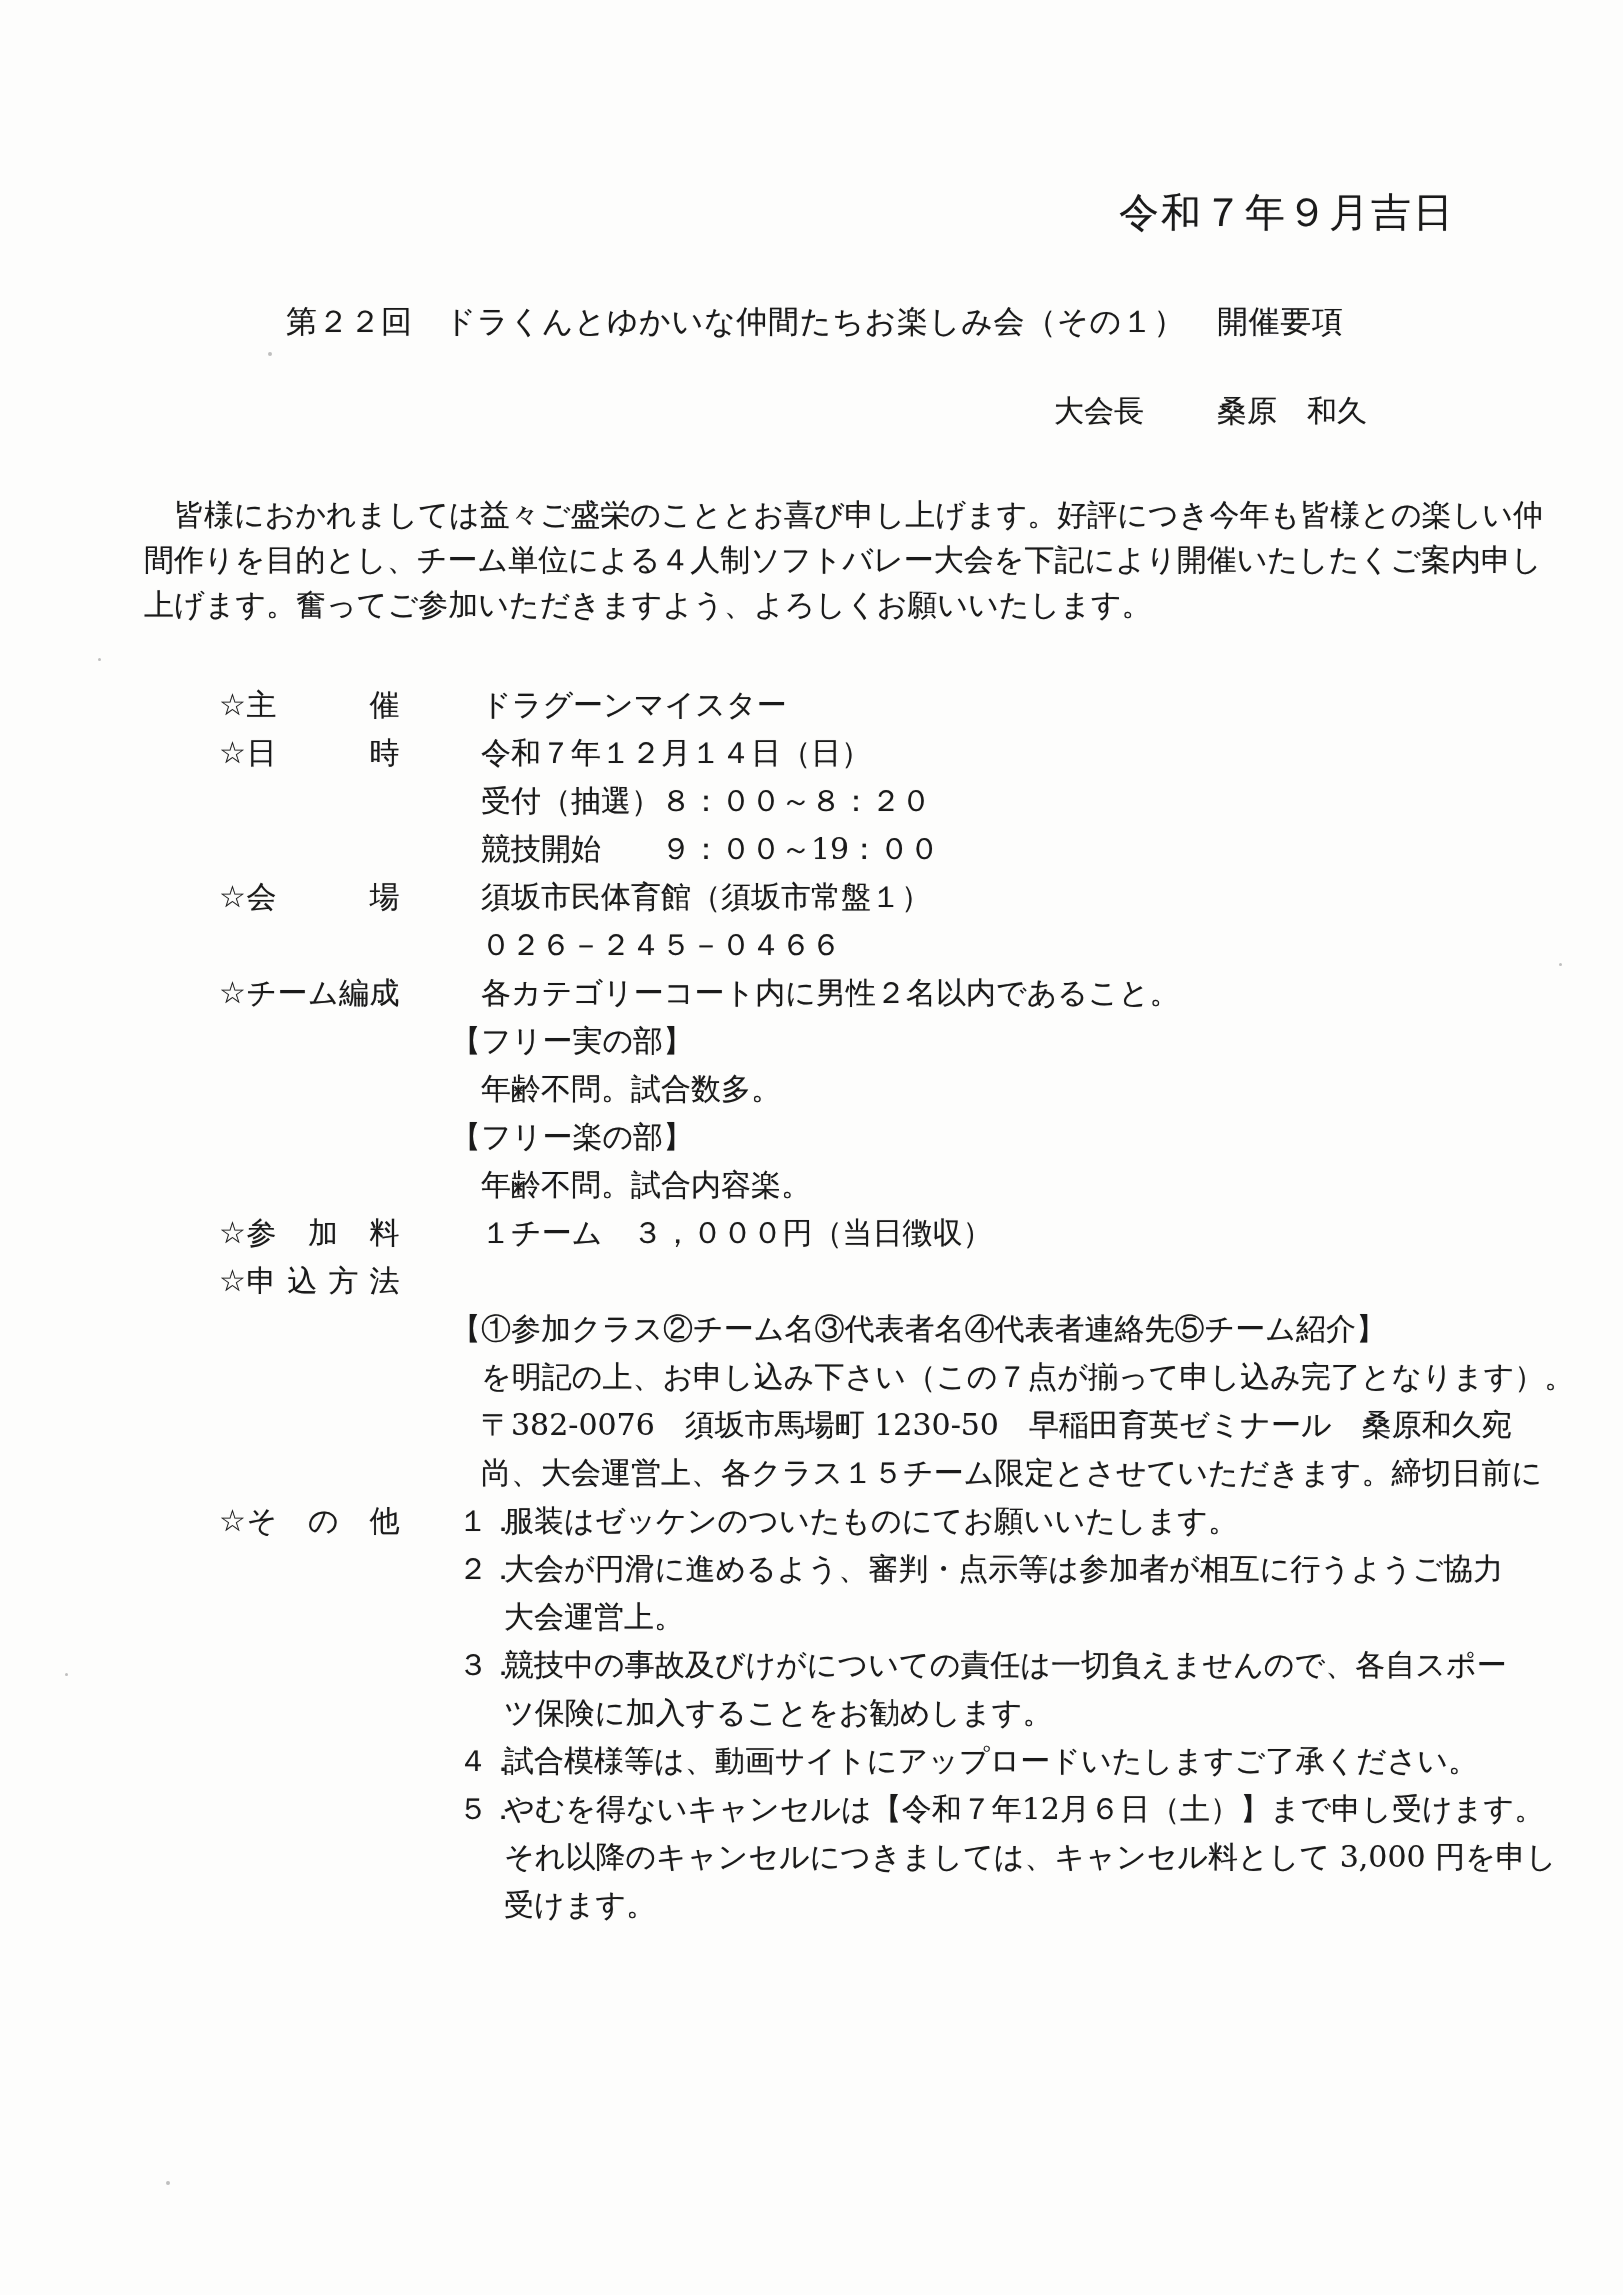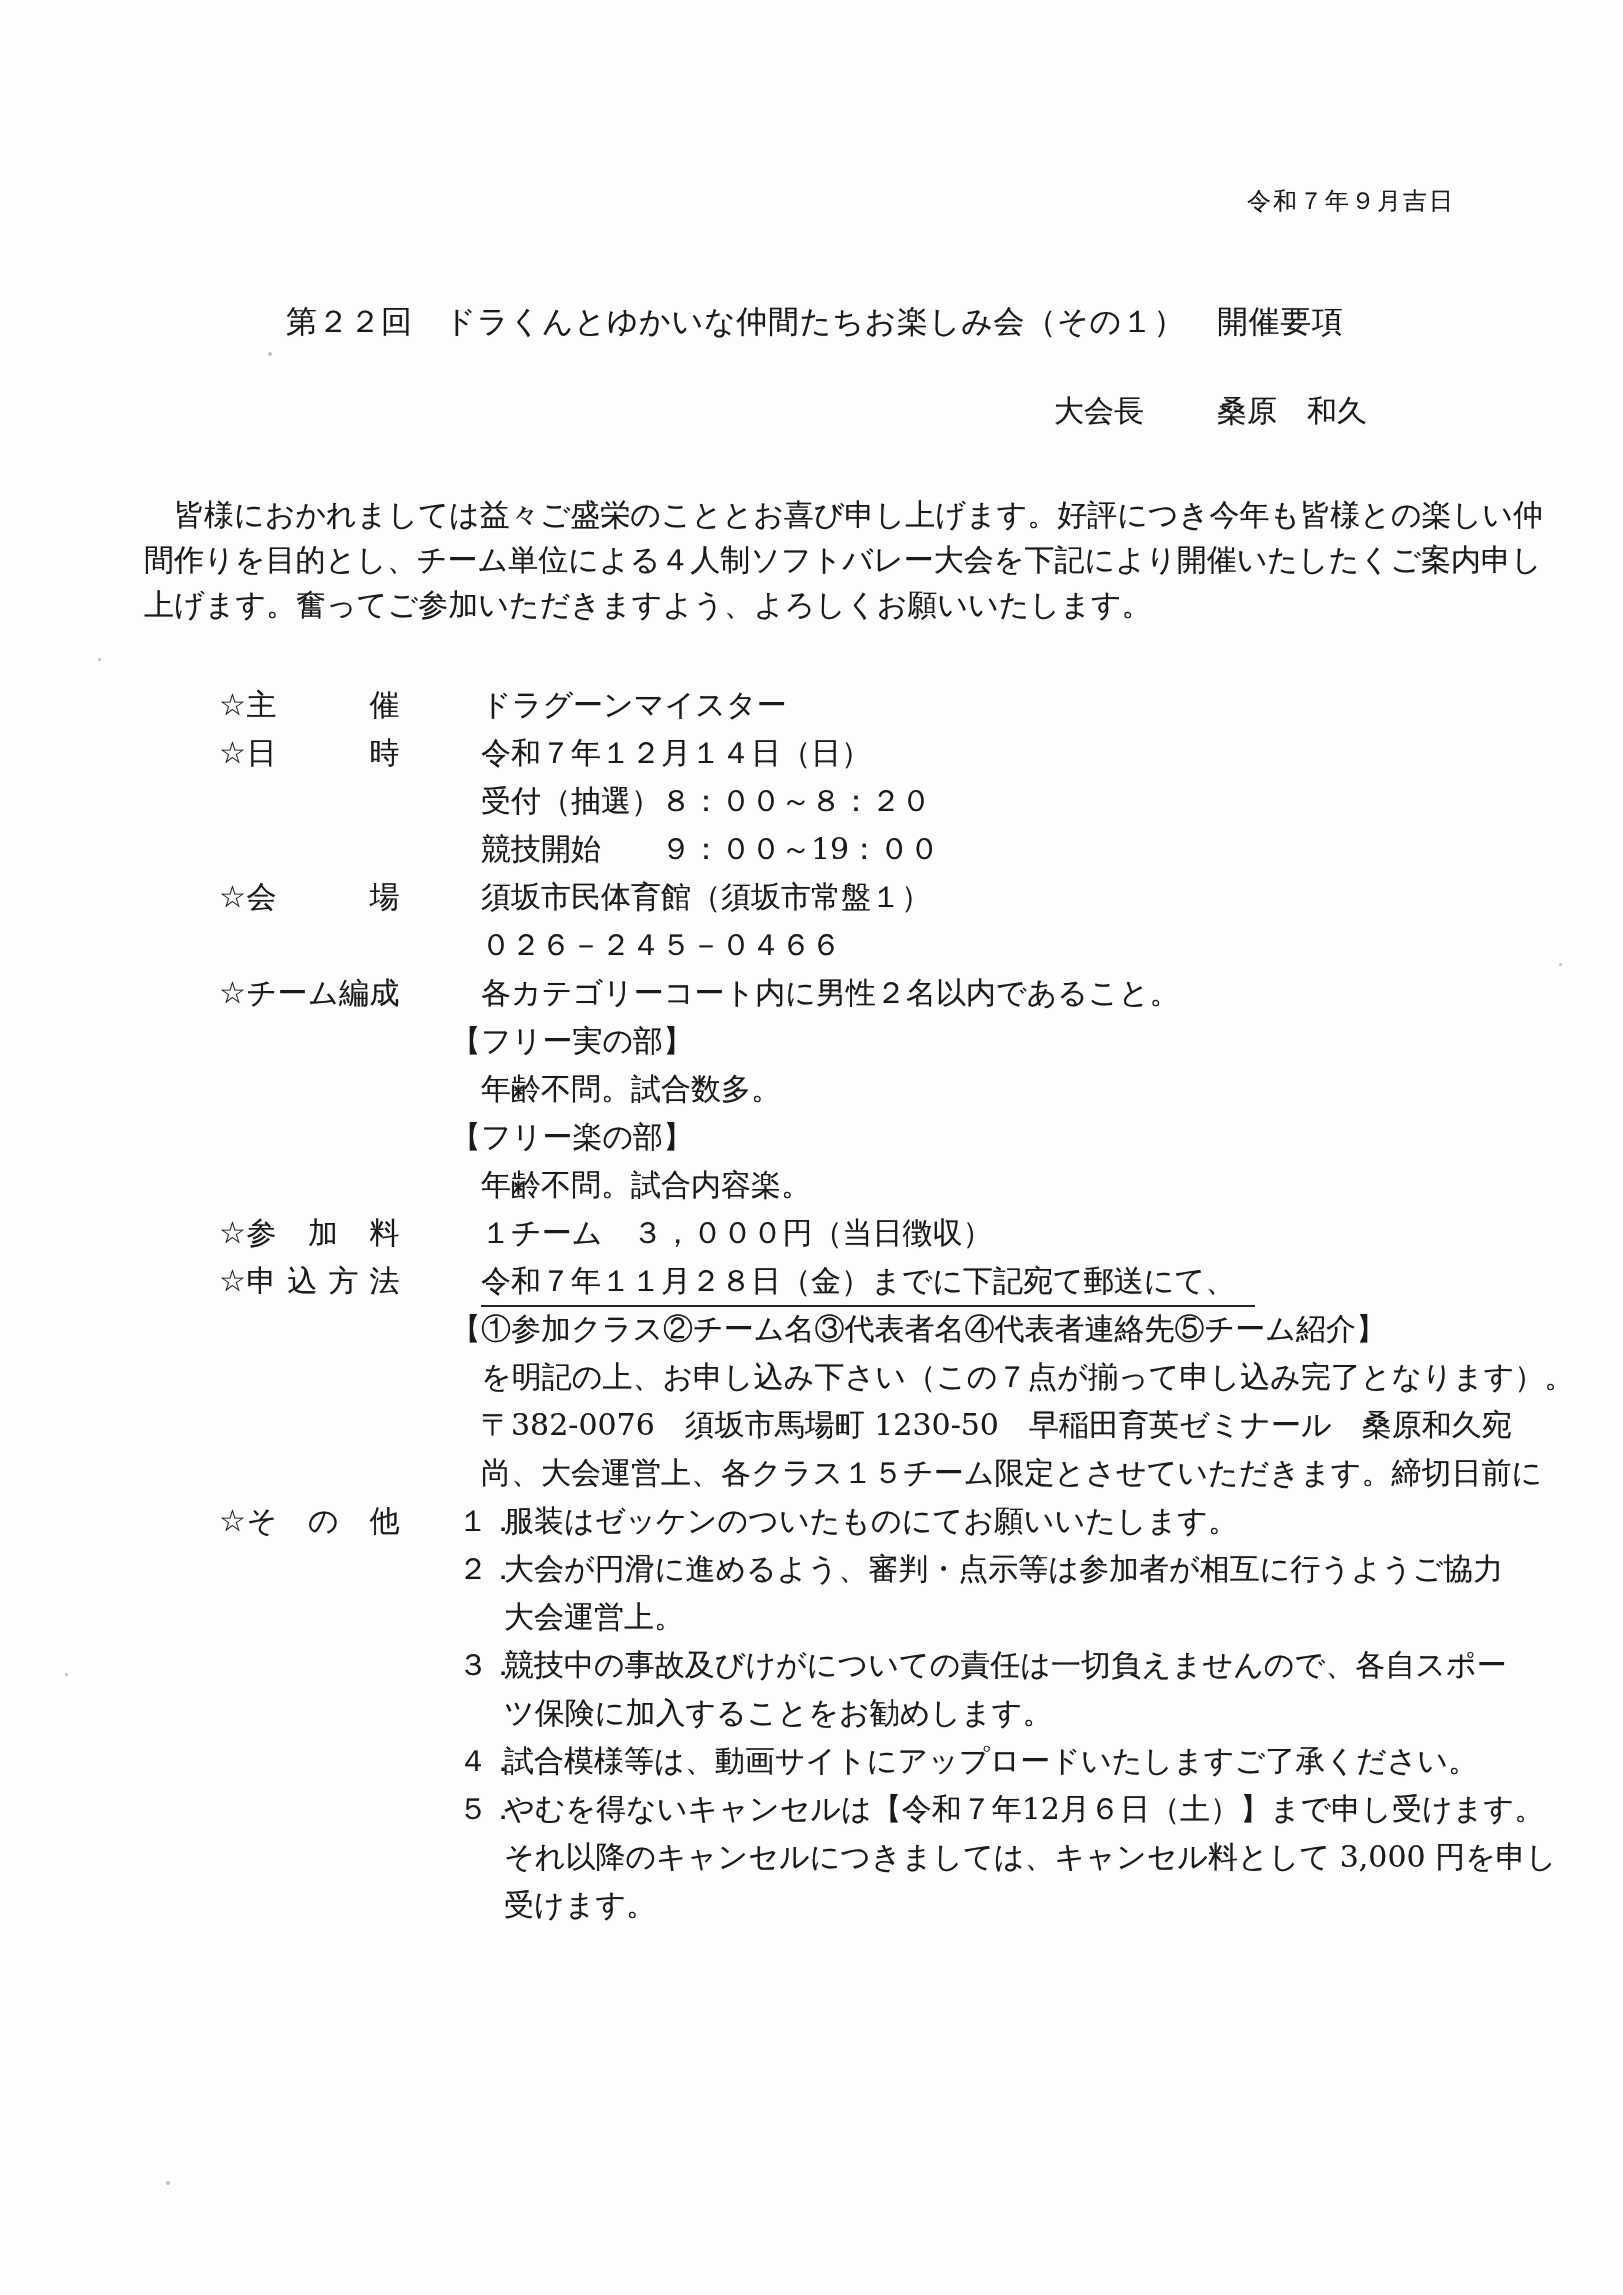--- a/index.html
+++ b/index.html
@@ -7,21 +7,21 @@
     position:relative;
     width:1623px;height:2295px;
     background:#fdfdfc;
     font-family:"DejaVu Serif","Liberation Serif",serif;
     color:#1a1a1a;
     overflow:hidden;
     text-shadow:0 0 0.7px rgba(30,30,30,.45);
   }
   .date-line{
     position:absolute;top:185px;right:168px;
-    font-size:24px;letter-spacing:2px;white-space:nowrap;
+    font-size:40px;letter-spacing:2px;white-space:nowrap;
   }
   .title{
     position:absolute;top:301px;left:286px;
     font-size:31px;letter-spacing:0.7px;white-space:nowrap;text-align:center;
   }
   .chair{
     position:absolute;top:391px;left:1054px;
     font-size:30px;display:flex;gap:73px;white-space:nowrap;
   }
   .intro{
@@ -123,21 +123,20 @@
           <span class="star">☆</span>
           <span class="lbl-text">参加料</span>
         </span>
         <span class="val">１チーム　３，０００円（当日徴収）</span>
       </div>
       <div class="row">
         <span class="lblblock" style="width: 262px;">
           <span class="star">☆</span>
           <span class="lbl-text">申込方法</span>
         </span>
-        <span class="val underline">令和７年１１月２８日（金）までに下記宛て郵送にて、</span>
       </div>
       <div class="row">
         <span class="spacer" style="width: 232px;"></span>
         <span class="val">【①参加クラス②チーム名③代表者名④代表者連絡先⑤チーム紹介】</span>
       </div>
       <div class="row">
         <span class="spacer" style="width: 262px;"></span>
         <span class="val">を明記の上、お申し込み下さい（この７点が揃って申し込み完了となります）。</span>
       </div>
       <div class="row">

